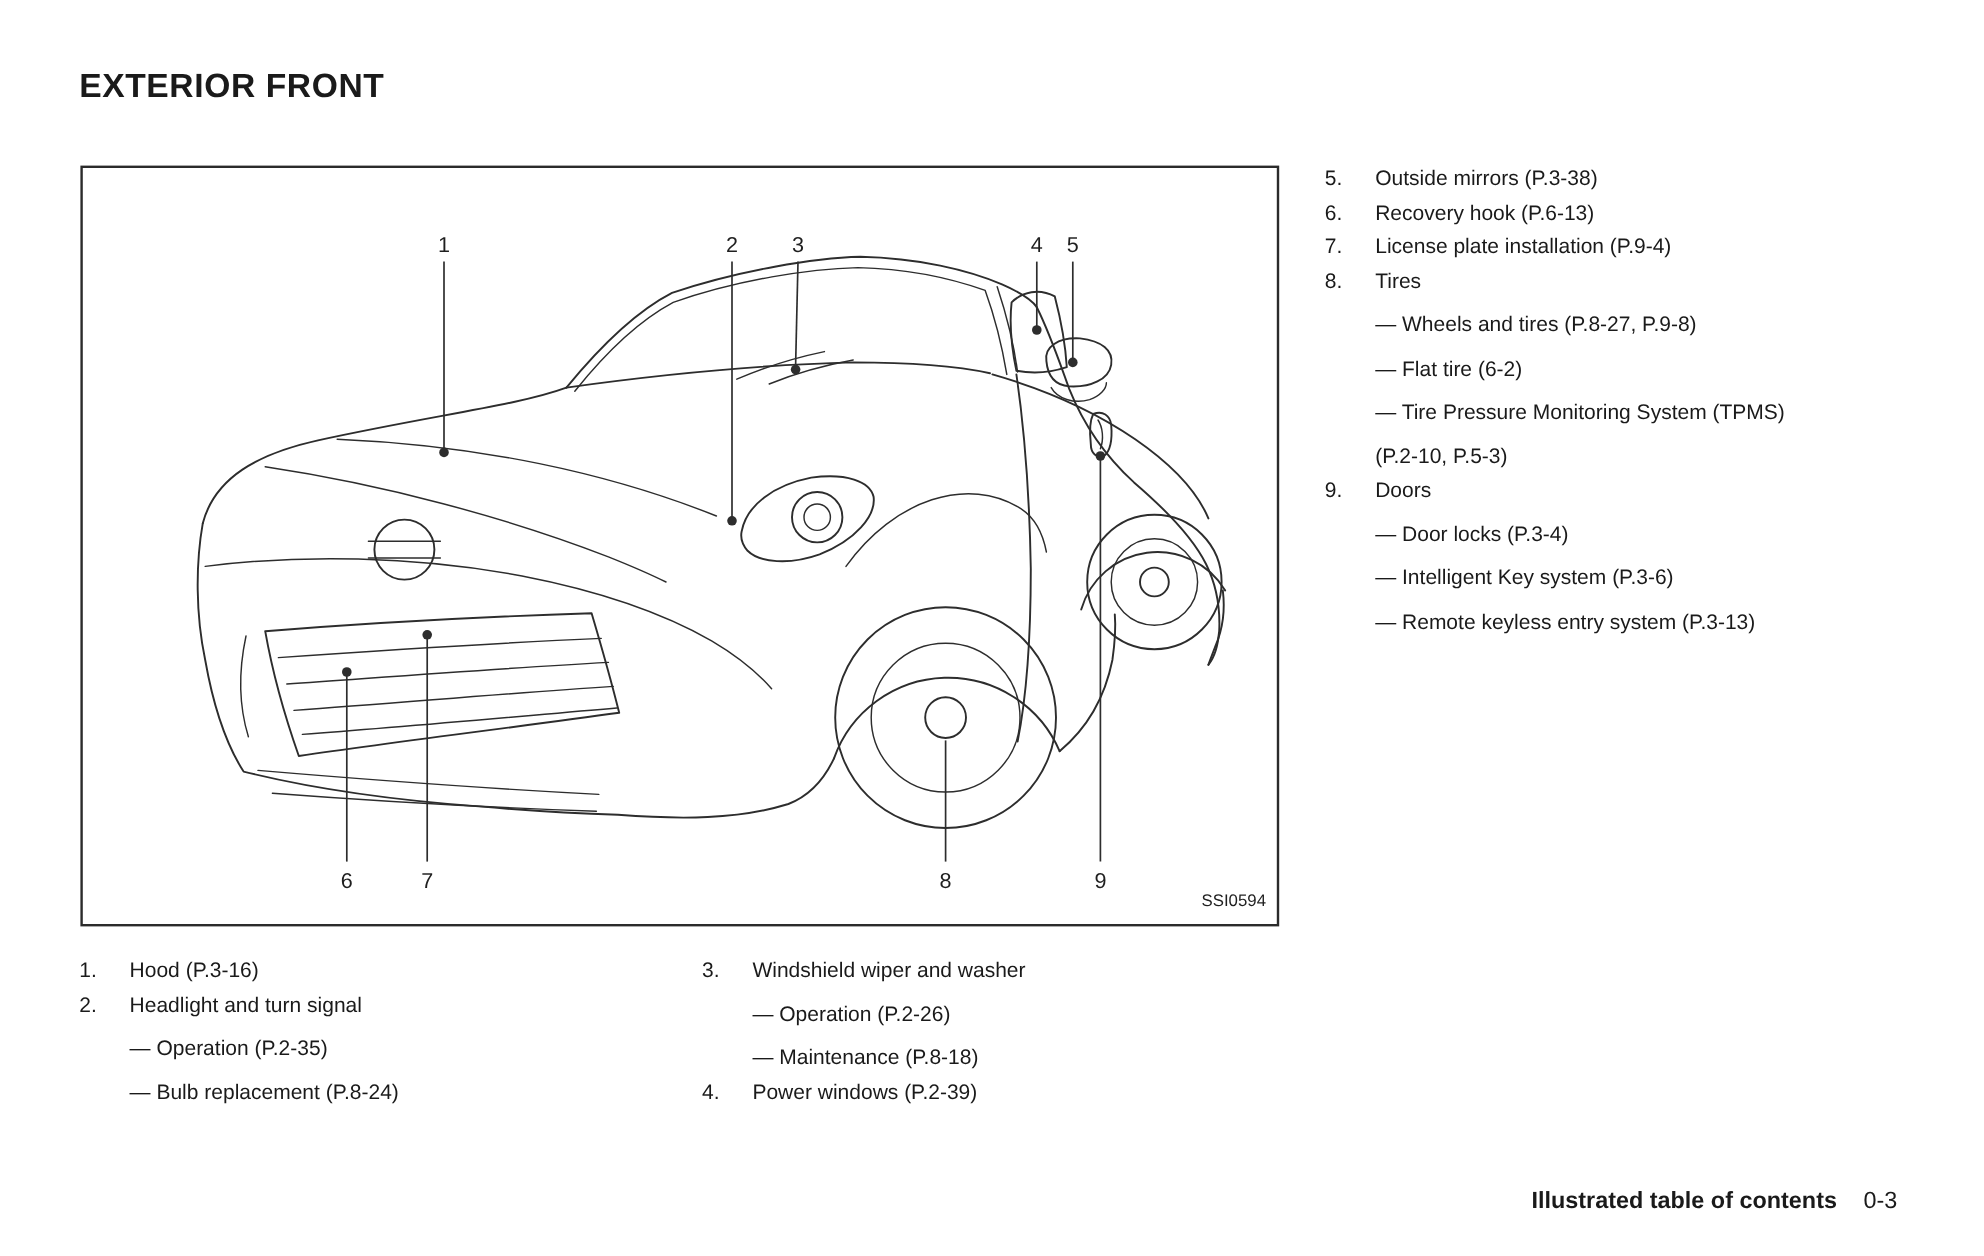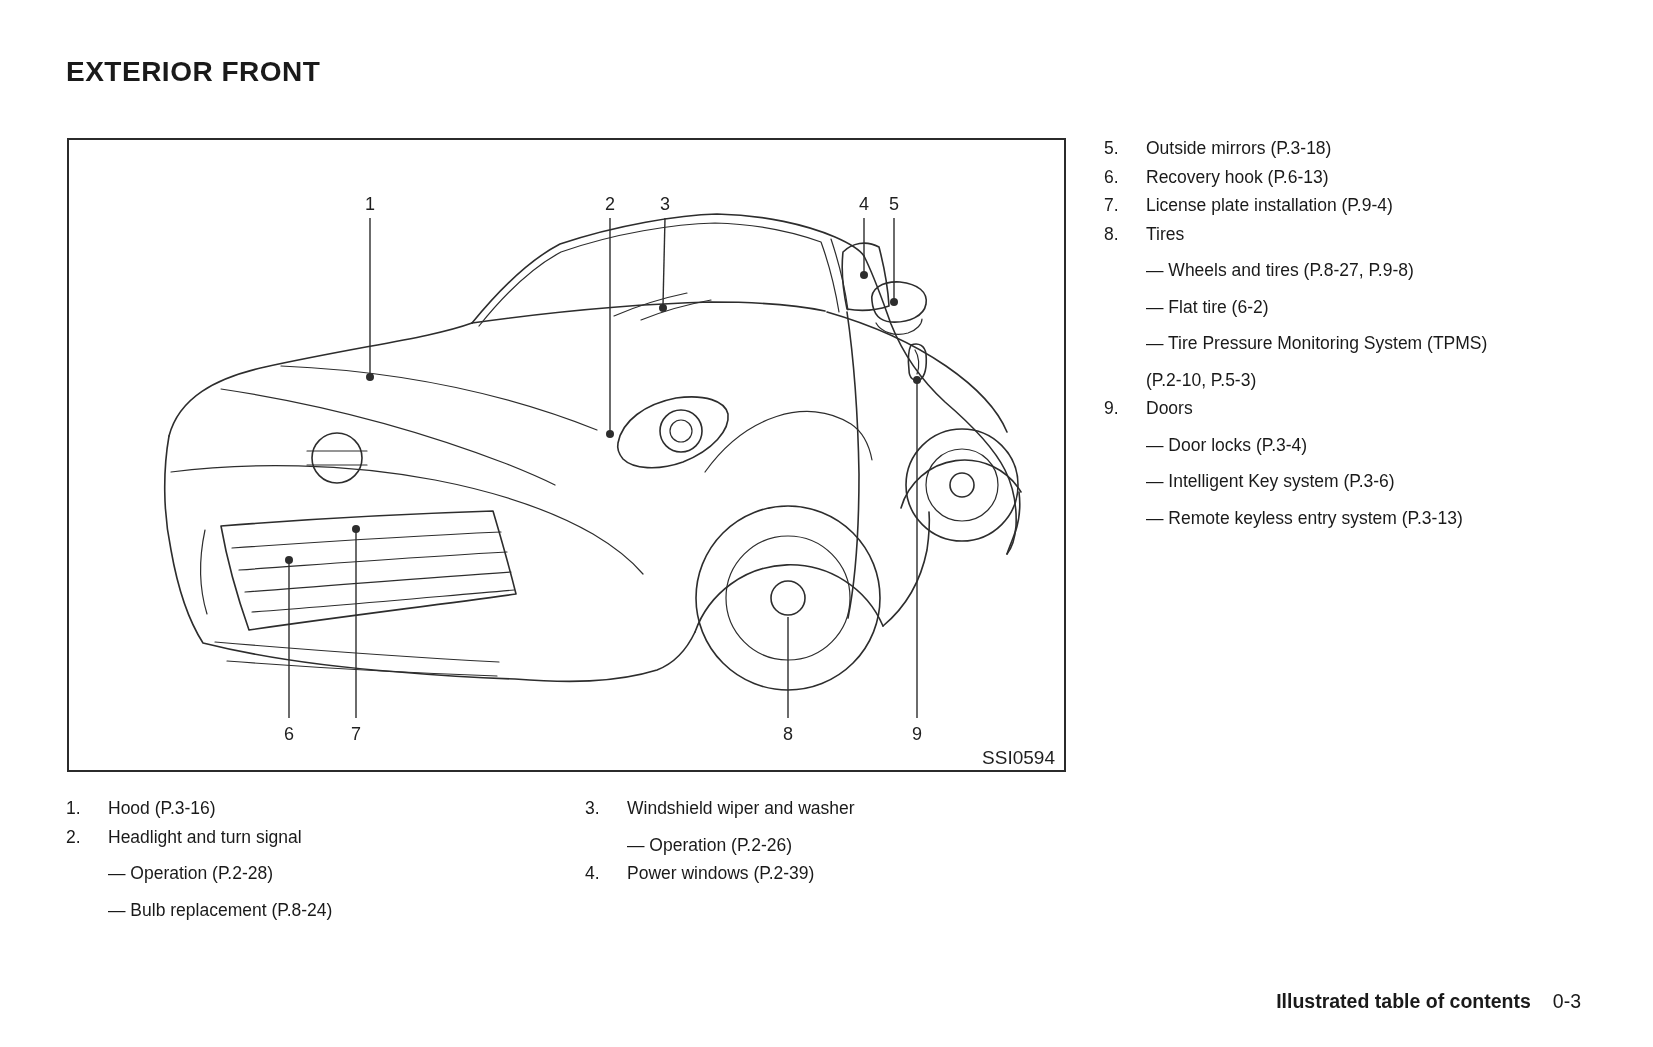--- a/index.html
+++ b/index.html
@@ -15,22 +15,22 @@
     font-size:28px;font-weight:bold;letter-spacing:.5px;
   }
   .figure-box{
     position:absolute;left:67px;top:138px;
     width:999px;height:634px;
     border:2px solid #2b2b2b;box-sizing:border-box;
     background:#fff;
   }
   .figure-box svg{display:block;width:100%;height:100%;}
   .figure-code{
-    position:absolute;right:9px;bottom:1px;
-    font-size:19px;color:#1f1f1f;
+    position:absolute;right:9px;bottom:12px;
+    font-size:14px;color:#1f1f1f;
   }
   .parts{position:absolute;font-size:17.5px;line-height:21.5px;}
   .parts .item{display:flex;margin-top:7px;}
   .parts .num{width:42px;flex:none;}
   .parts .lbl{flex:1;}
   .parts .sub{padding-left:42px;margin-top:15px;}
   .parts-right{left:1104px;top:131px;width:440px;}
   .parts-bl{left:66px;top:791px;width:470px;}
   .parts-bm{left:585px;top:791px;width:470px;}
   .footer{
@@ -160,38 +160,39 @@
 
 <div class="parts parts-bl">
     <div class="item">
       <span class="num">1.</span>
       <span class="lbl">Hood (P.3-16)</span>
     </div>
     <div class="item">
       <span class="num">2.</span>
       <span class="lbl">Headlight and turn signal</span>
     </div>
-    <div class="sub">— Operation (P.2-28)</div>
+    <div class="sub">— Operation (P.2-35)</div>
     <div class="sub">— Bulb replacement (P.8-24)</div>
   </div>
 <div class="parts parts-bm">
     <div class="item">
       <span class="num">3.</span>
       <span class="lbl">Windshield wiper and washer</span>
     </div>
     <div class="sub">— Operation (P.2-26)</div>
+    <div class="sub">— Maintenance (P.8-18)</div>
     <div class="item">
       <span class="num">4.</span>
       <span class="lbl">Power windows (P.2-39)</span>
     </div>
   </div>
 <div class="parts parts-right">
     <div class="item">
       <span class="num">5.</span>
-      <span class="lbl">Outside mirrors (P.3-18)</span>
+      <span class="lbl">Outside mirrors (P.3-38)</span>
     </div>
     <div class="item">
       <span class="num">6.</span>
       <span class="lbl">Recovery hook (P.6-13)</span>
     </div>
     <div class="item">
       <span class="num">7.</span>
       <span class="lbl">License plate installation (P.9-4)</span>
     </div>
     <div class="item">

